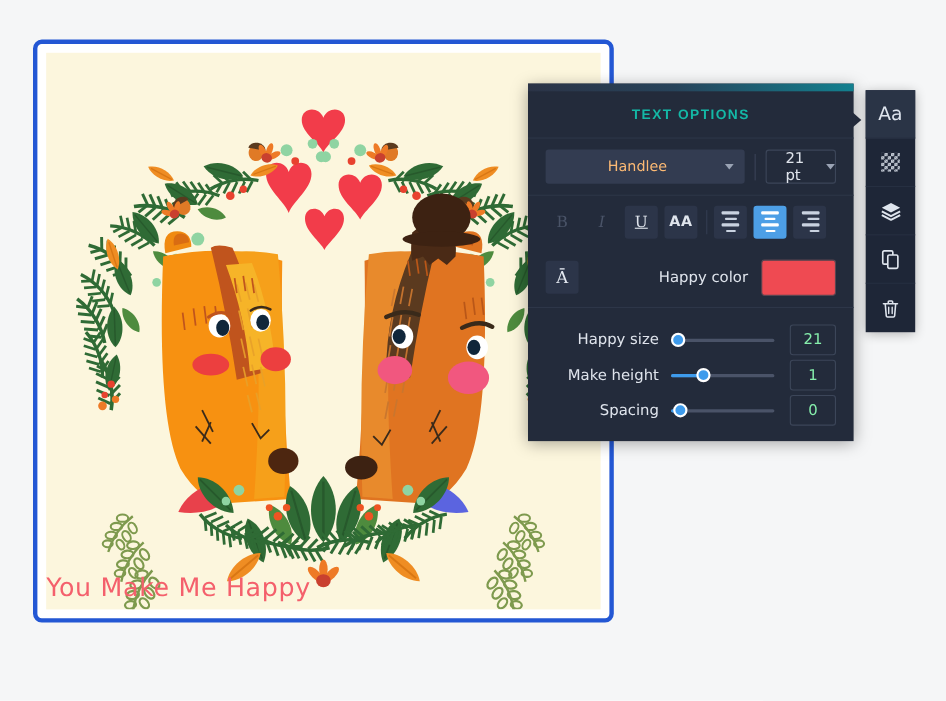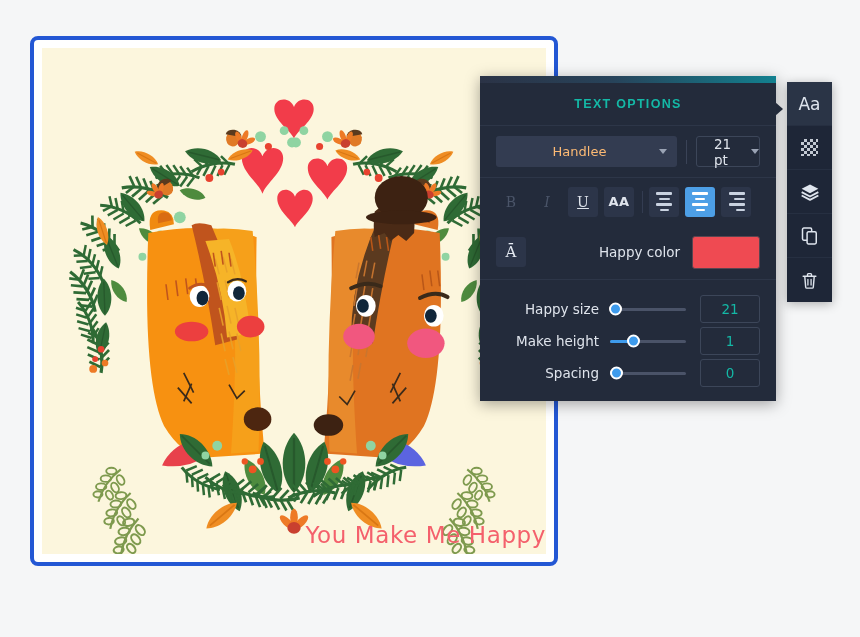--- a/index.html
+++ b/index.html
@@ -28,21 +28,21 @@
     background: #fcf6dd;
     overflow: hidden;
   }
 
   .art-layer { position: absolute; left: 0; top: 0; width: 100%; height: 100%; }
 
   #design-title {
     position: absolute;
     left: 0; right: 0;
     top: 474px;
-    text-align: right;
+    text-align: left;
     color: #f4606c;
     font-size: 23px;
     letter-spacing: .6px;
     font-family: "DejaVu Sans", sans-serif;
     white-space: nowrap;
   }
 
   
   #text-options-panel {
     position: absolute;
@@ -189,26 +189,26 @@
   .track .knob {
     position: absolute; top: 50%;
     width: 13px; height: 13px;
     margin-left: -6.5px;
     transform: translateY(-50%);
     background: #3e9bec;
     border: 2px solid #ffffff;
     border-radius: 50%;
   }
   .val-box {
-    width: 60px; height: 28px;
+    width: 42px; height: 28px;
     margin-left: 14px;
     border: 1px solid #3c4659;
     border-radius: 3px;
     display: flex; align-items: center; justify-content: center;
-    color: #14b8a6; font-size: 13.5px;
+    color: #86efac; font-size: 13.5px;
     font-family: "DejaVu Sans", sans-serif;
   }
 
   
   #tool-sidebar {
     position: absolute;
     left: 787px; top: 82px;
     width: 45px; height: 220px;
     background: #1e2637;
     box-shadow: 0 2px 10px rgba(0,0,0,.3);

